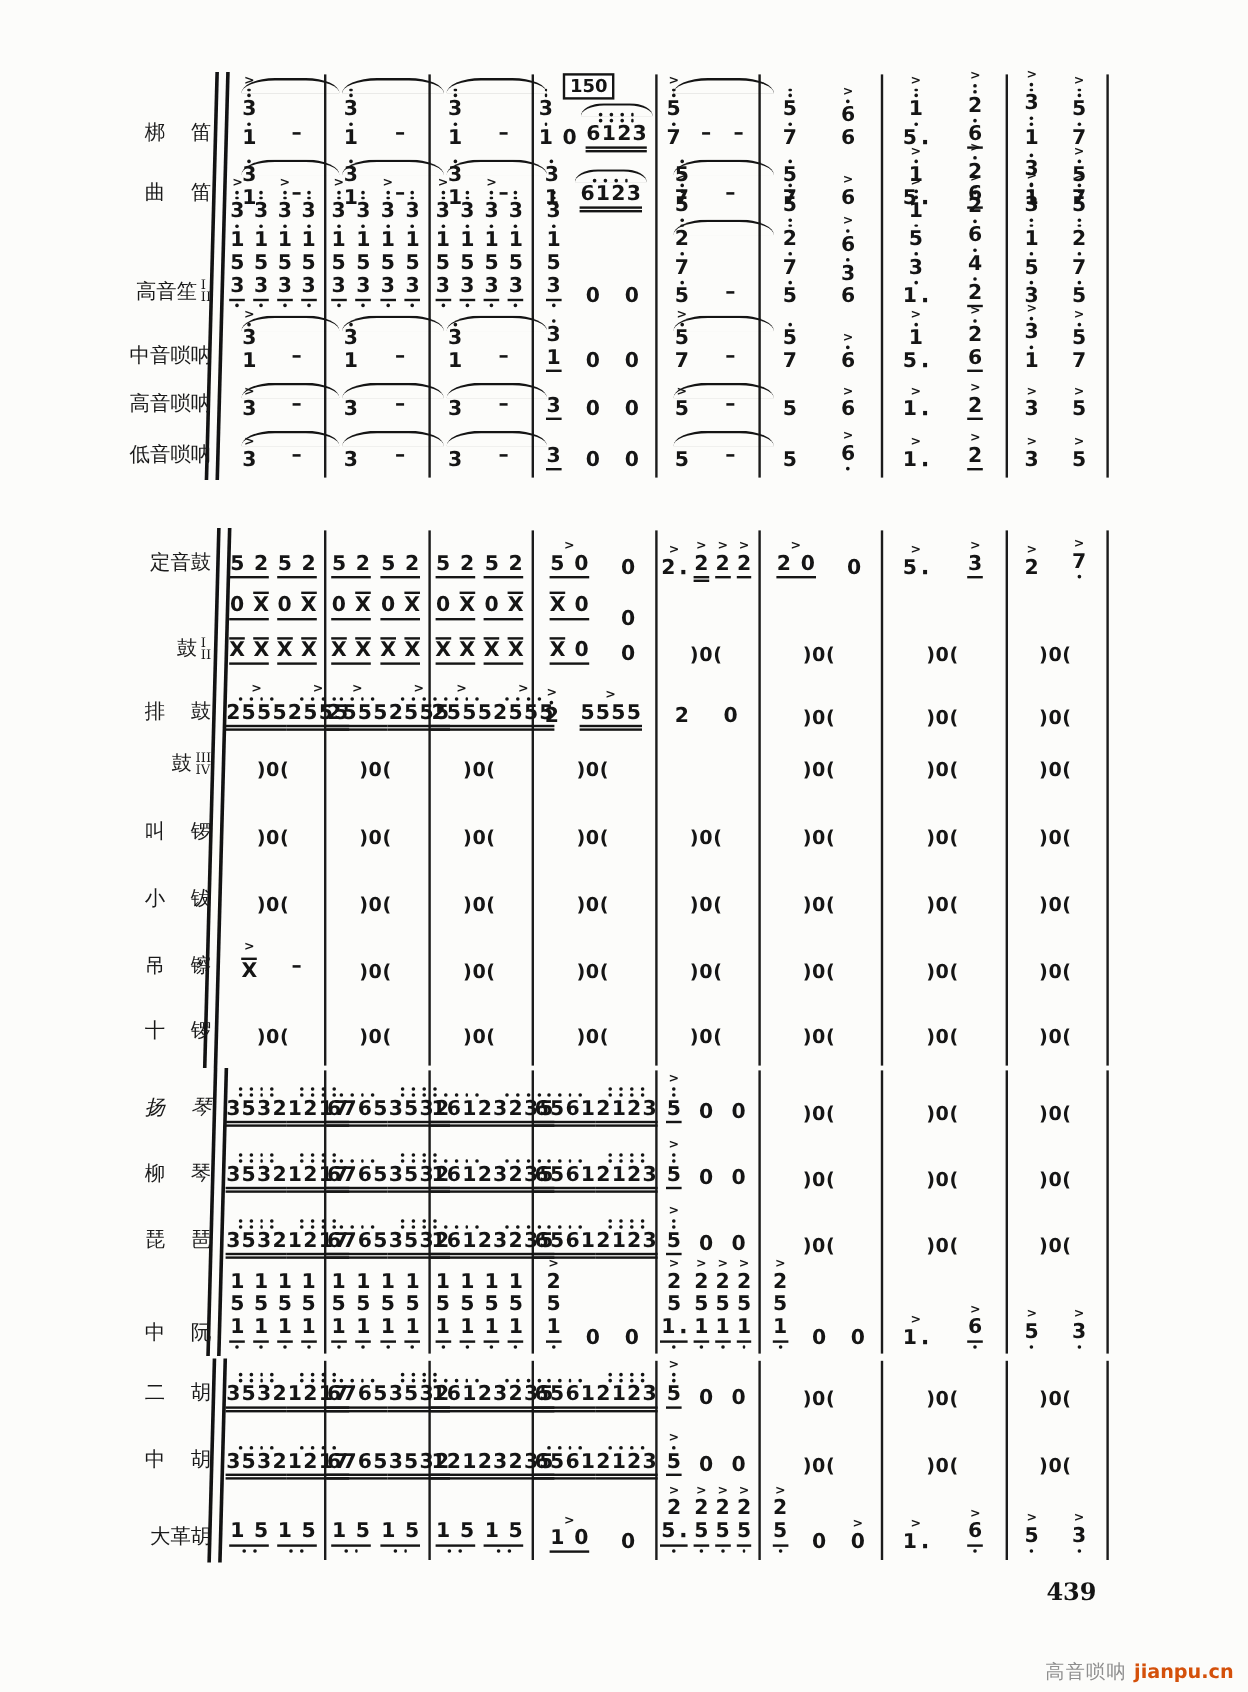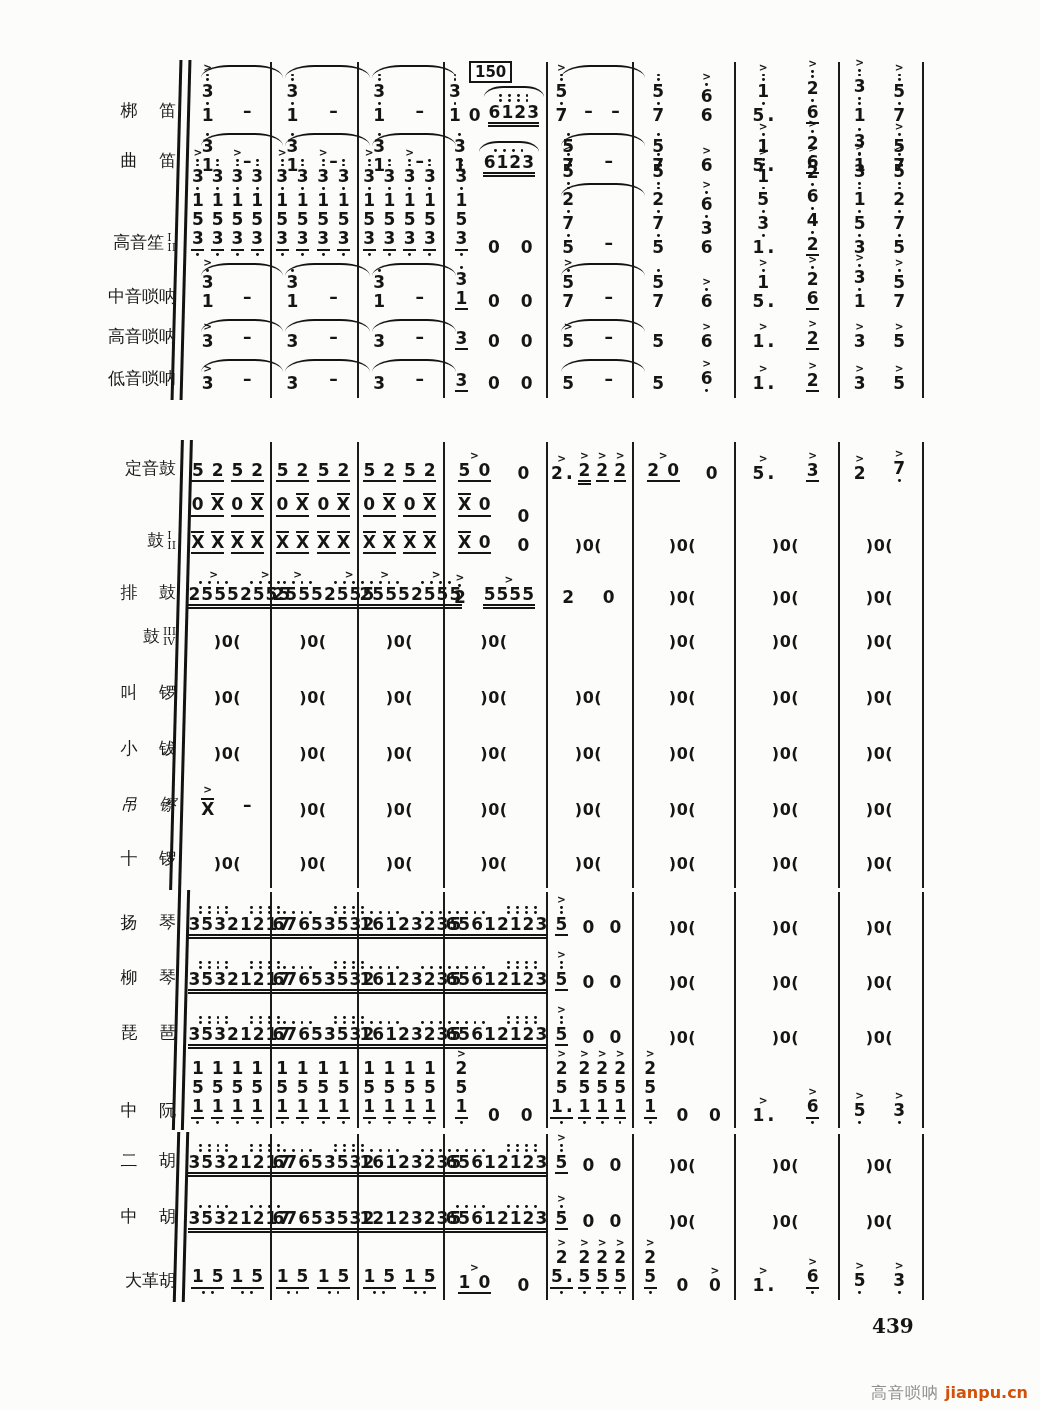--- a/index.html
+++ b/index.html
@@ -2699,21 +2699,21 @@
               <div class="part">
                 <div class="core">
                   <div class="restsym">)0(</div>
                 </div>
               </div>
             </div>
           </div>
         </div>
         <div class="row" style="height: 56px;">
           <div class="label" style="bottom: 20px;">
-            <div style="display: inline; font-style: italic;">吊 镲</div>
+            <div style="display: inline;">吊 镲</div>
           </div>
           <div class="cell" style="left: 2px; width: 79px; padding-bottom: 18px;">
             <div class="tok" style="gap: 2px;">
               <div class="acc">&gt;</div>
               <div class="part">
                 <div class="core">
                   <div class="xo">X</div>
                 </div>
               </div>
             </div>
@@ -2871,21 +2871,21 @@
         <div class="startline"></div>
         <div class="bar" style="left: 84px;"></div>
         <div class="bar" style="left: 171px;"></div>
         <div class="bar" style="left: 257px;"></div>
         <div class="bar" style="left: 360px;"></div>
         <div class="bar" style="left: 446px;"></div>
         <div class="bar" style="left: 548px;"></div>
         <div class="bar" style="left: 652px;"></div>
         <div class="bar final" style="left: 736px;"></div>
         <div class="row" style="height: 54px;">
-          <div class="label" style="bottom: 12px;">
+          <div class="label" style="bottom: 12px; font-style: italic;">
             <div style="display: inline;">扬 琴</div>
           </div>
           <div class="cell" style="left: 2px; width: 79px; padding-bottom: 10px;">
             <div class="tok" style="gap: 2px;">
               <div class="part">
                 <div class="dots">
                   <div class="d"></div>
                   <div class="d"></div>
                   <div class="d"></div>
                   <div class="d"></div>

